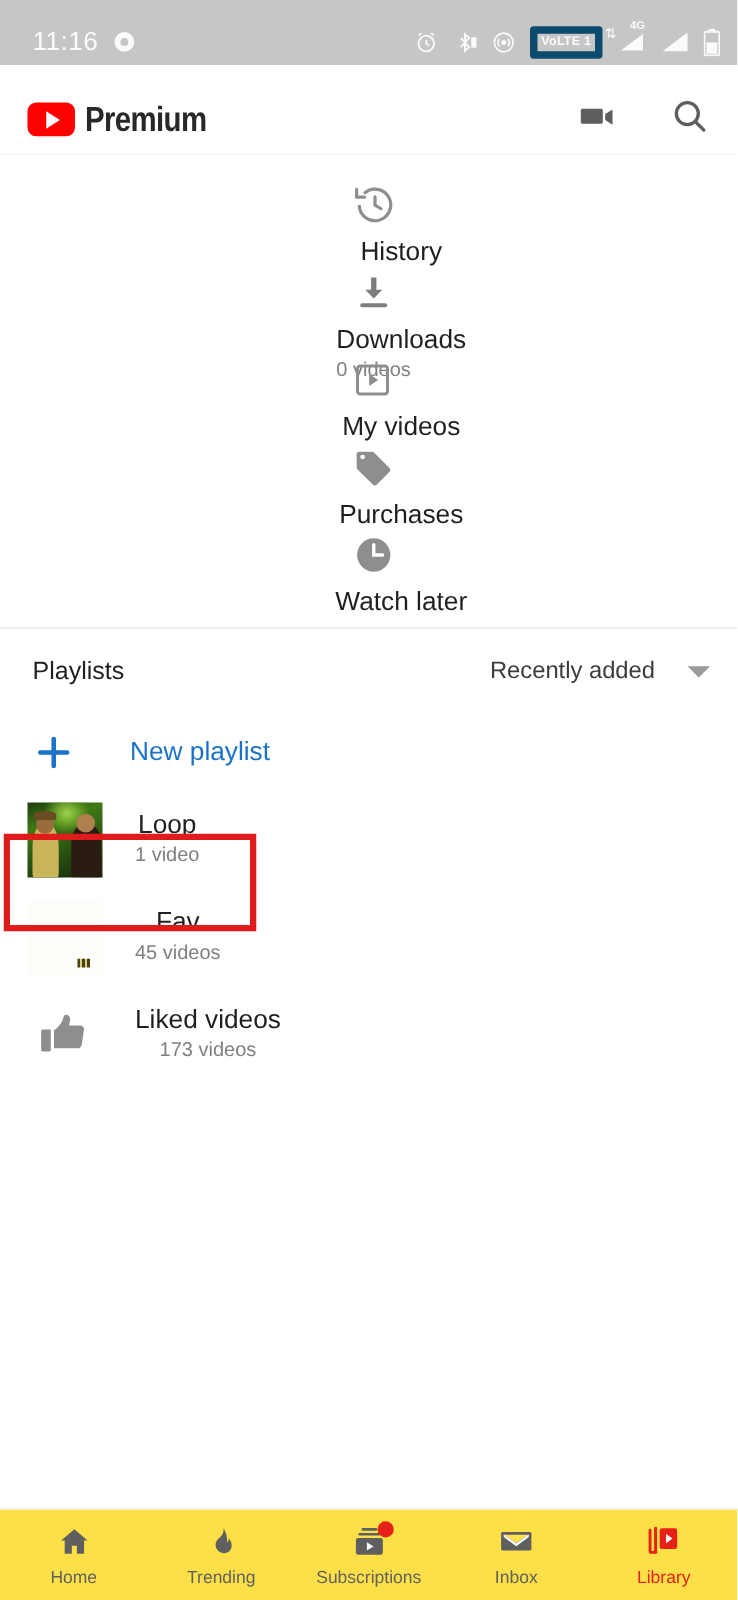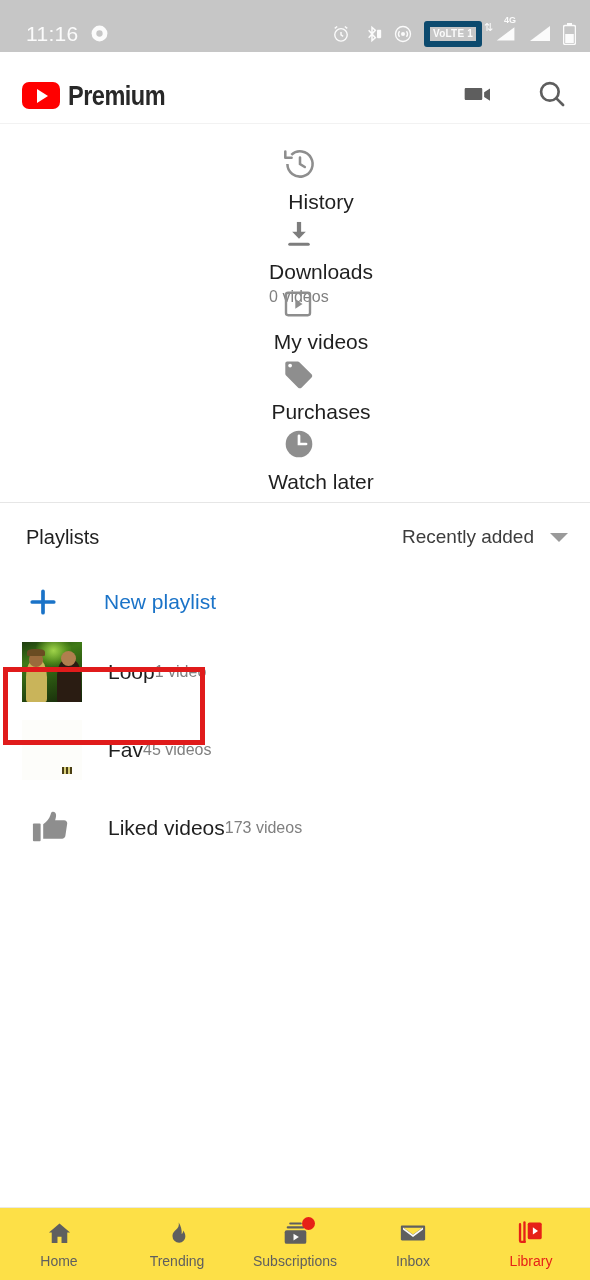--- a/index.html
+++ b/index.html
@@ -67,21 +67,21 @@
   .row-sub { font-size:16px; color:#808080; line-height:1.3; margin-top:2px; }
 
   .divider { height:1px; background:#e6e6e6; margin-top:14px; }
 
   
   .pl-head {
     display:flex; align-items:center;
     height:68px; padding:0 22px 0 26px;
   }
   .pl-head-title { font-size:20px; color:#1f1f1f; }
-  .pl-sort { margin-left:auto; display:flex; align-items:center; gap:16px; }
+  .pl-sort { margin-left:auto; display:flex; align-items:center; gap:26px; }
   .pl-sort-label { font-size:19px; color:#3c3c3c; }
   .caret {
     width:0;height:0;
     border-left:9px solid transparent;border-right:9px solid transparent;
     border-top:9px solid #9a9a9a;
   }
 
   .newpl { display:flex; align-items:center; height:62px; padding-left:26px; }
   .newpl-plus { width:52px; flex:0 0 52px; display:flex; align-items:center; }
   .newpl-label { margin-left:26px; font-size:21px; color:#1a73c8; }
@@ -119,21 +119,21 @@
   .thumb-loop .headB {
     position:absolute; right:10%; top:15%; width:25%; height:25%;
     background:#b07f4e; border-radius:50%;
   }
   .thumb-fav { background:#fdfdfa; }
   .thumb-fav .speck {
     position:absolute; right:16%; bottom:10%; width:18%; height:11%;
     background:repeating-linear-gradient(90deg,#4a3f12 0 2px,#d8cf7a 2px 4px);
   }
   .thumb-icon { display:flex; align-items:center; justify-content:center; }
-  .pl-text { margin-left:26px; display:flex; flex-direction:row; justify-content:center; }
+  .pl-text { margin-left:26px; display:flex; flex-direction:column; justify-content:center;align-items:center; }
 
   .annot {
     position:absolute; left:3px; top:667px;
     width:202px; height:78px;
     border:5px solid #e01b1b; pointer-events:none;
     z-index:5;
   }
 
   
   .bottomnav {

